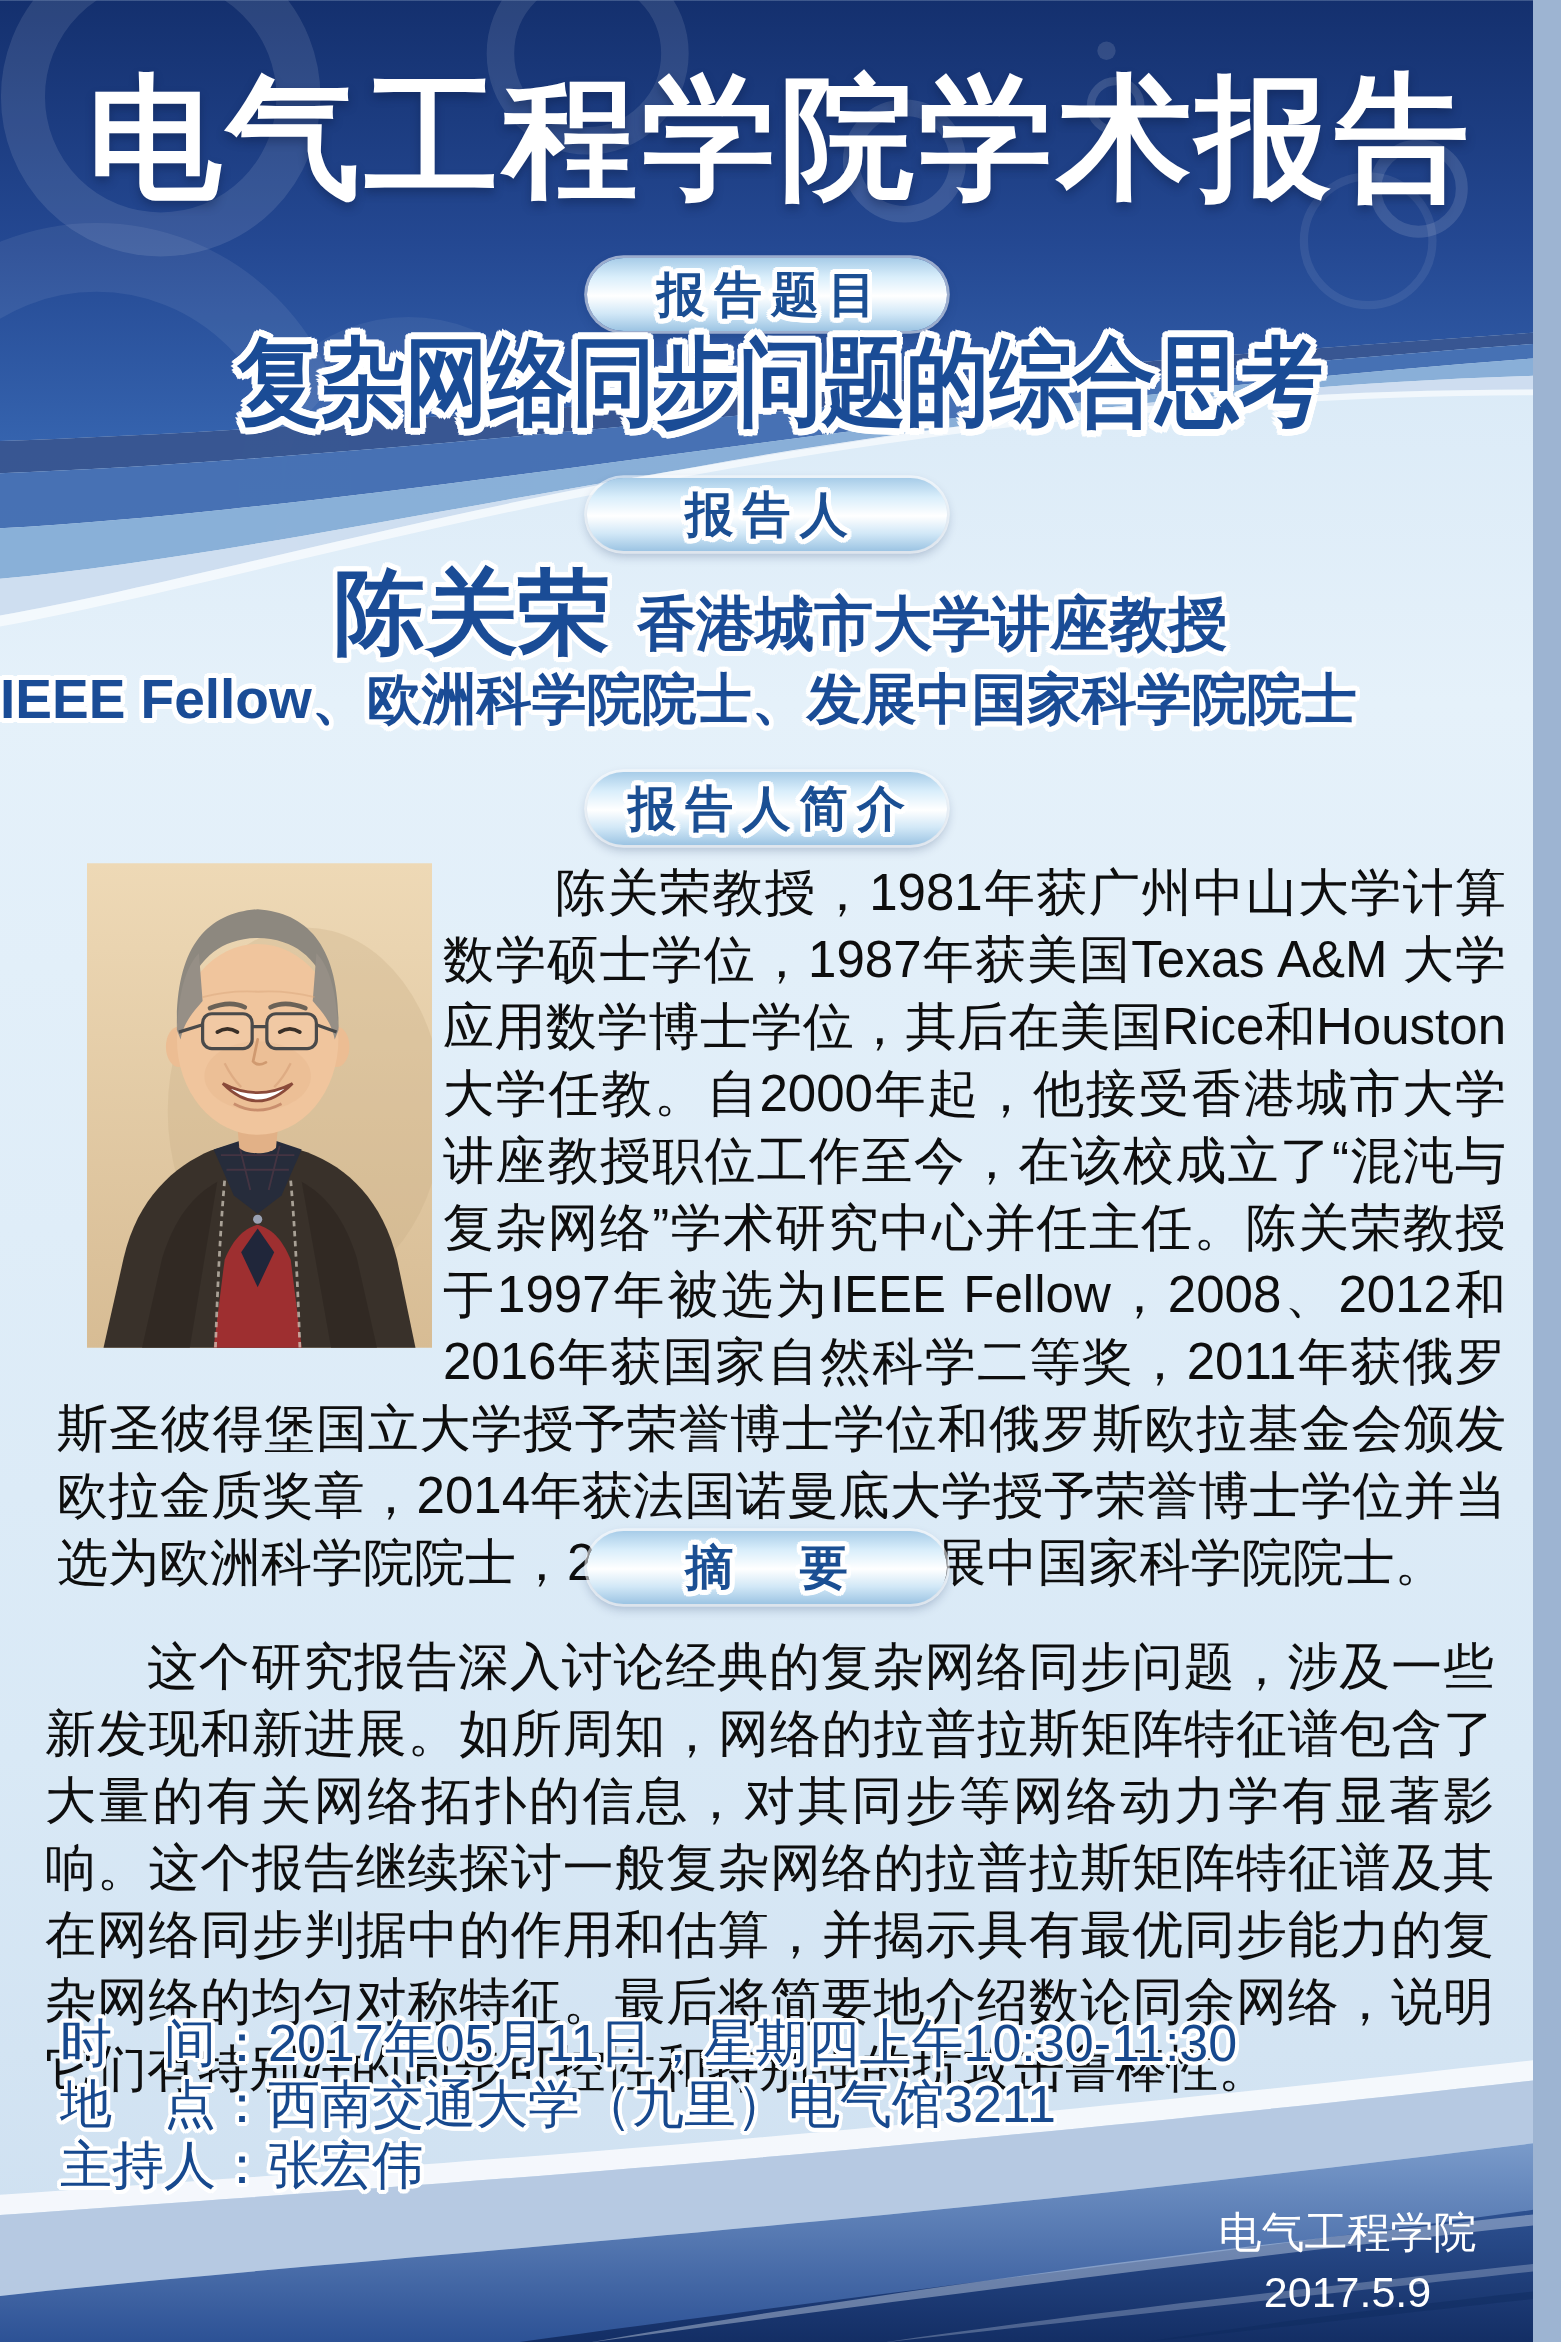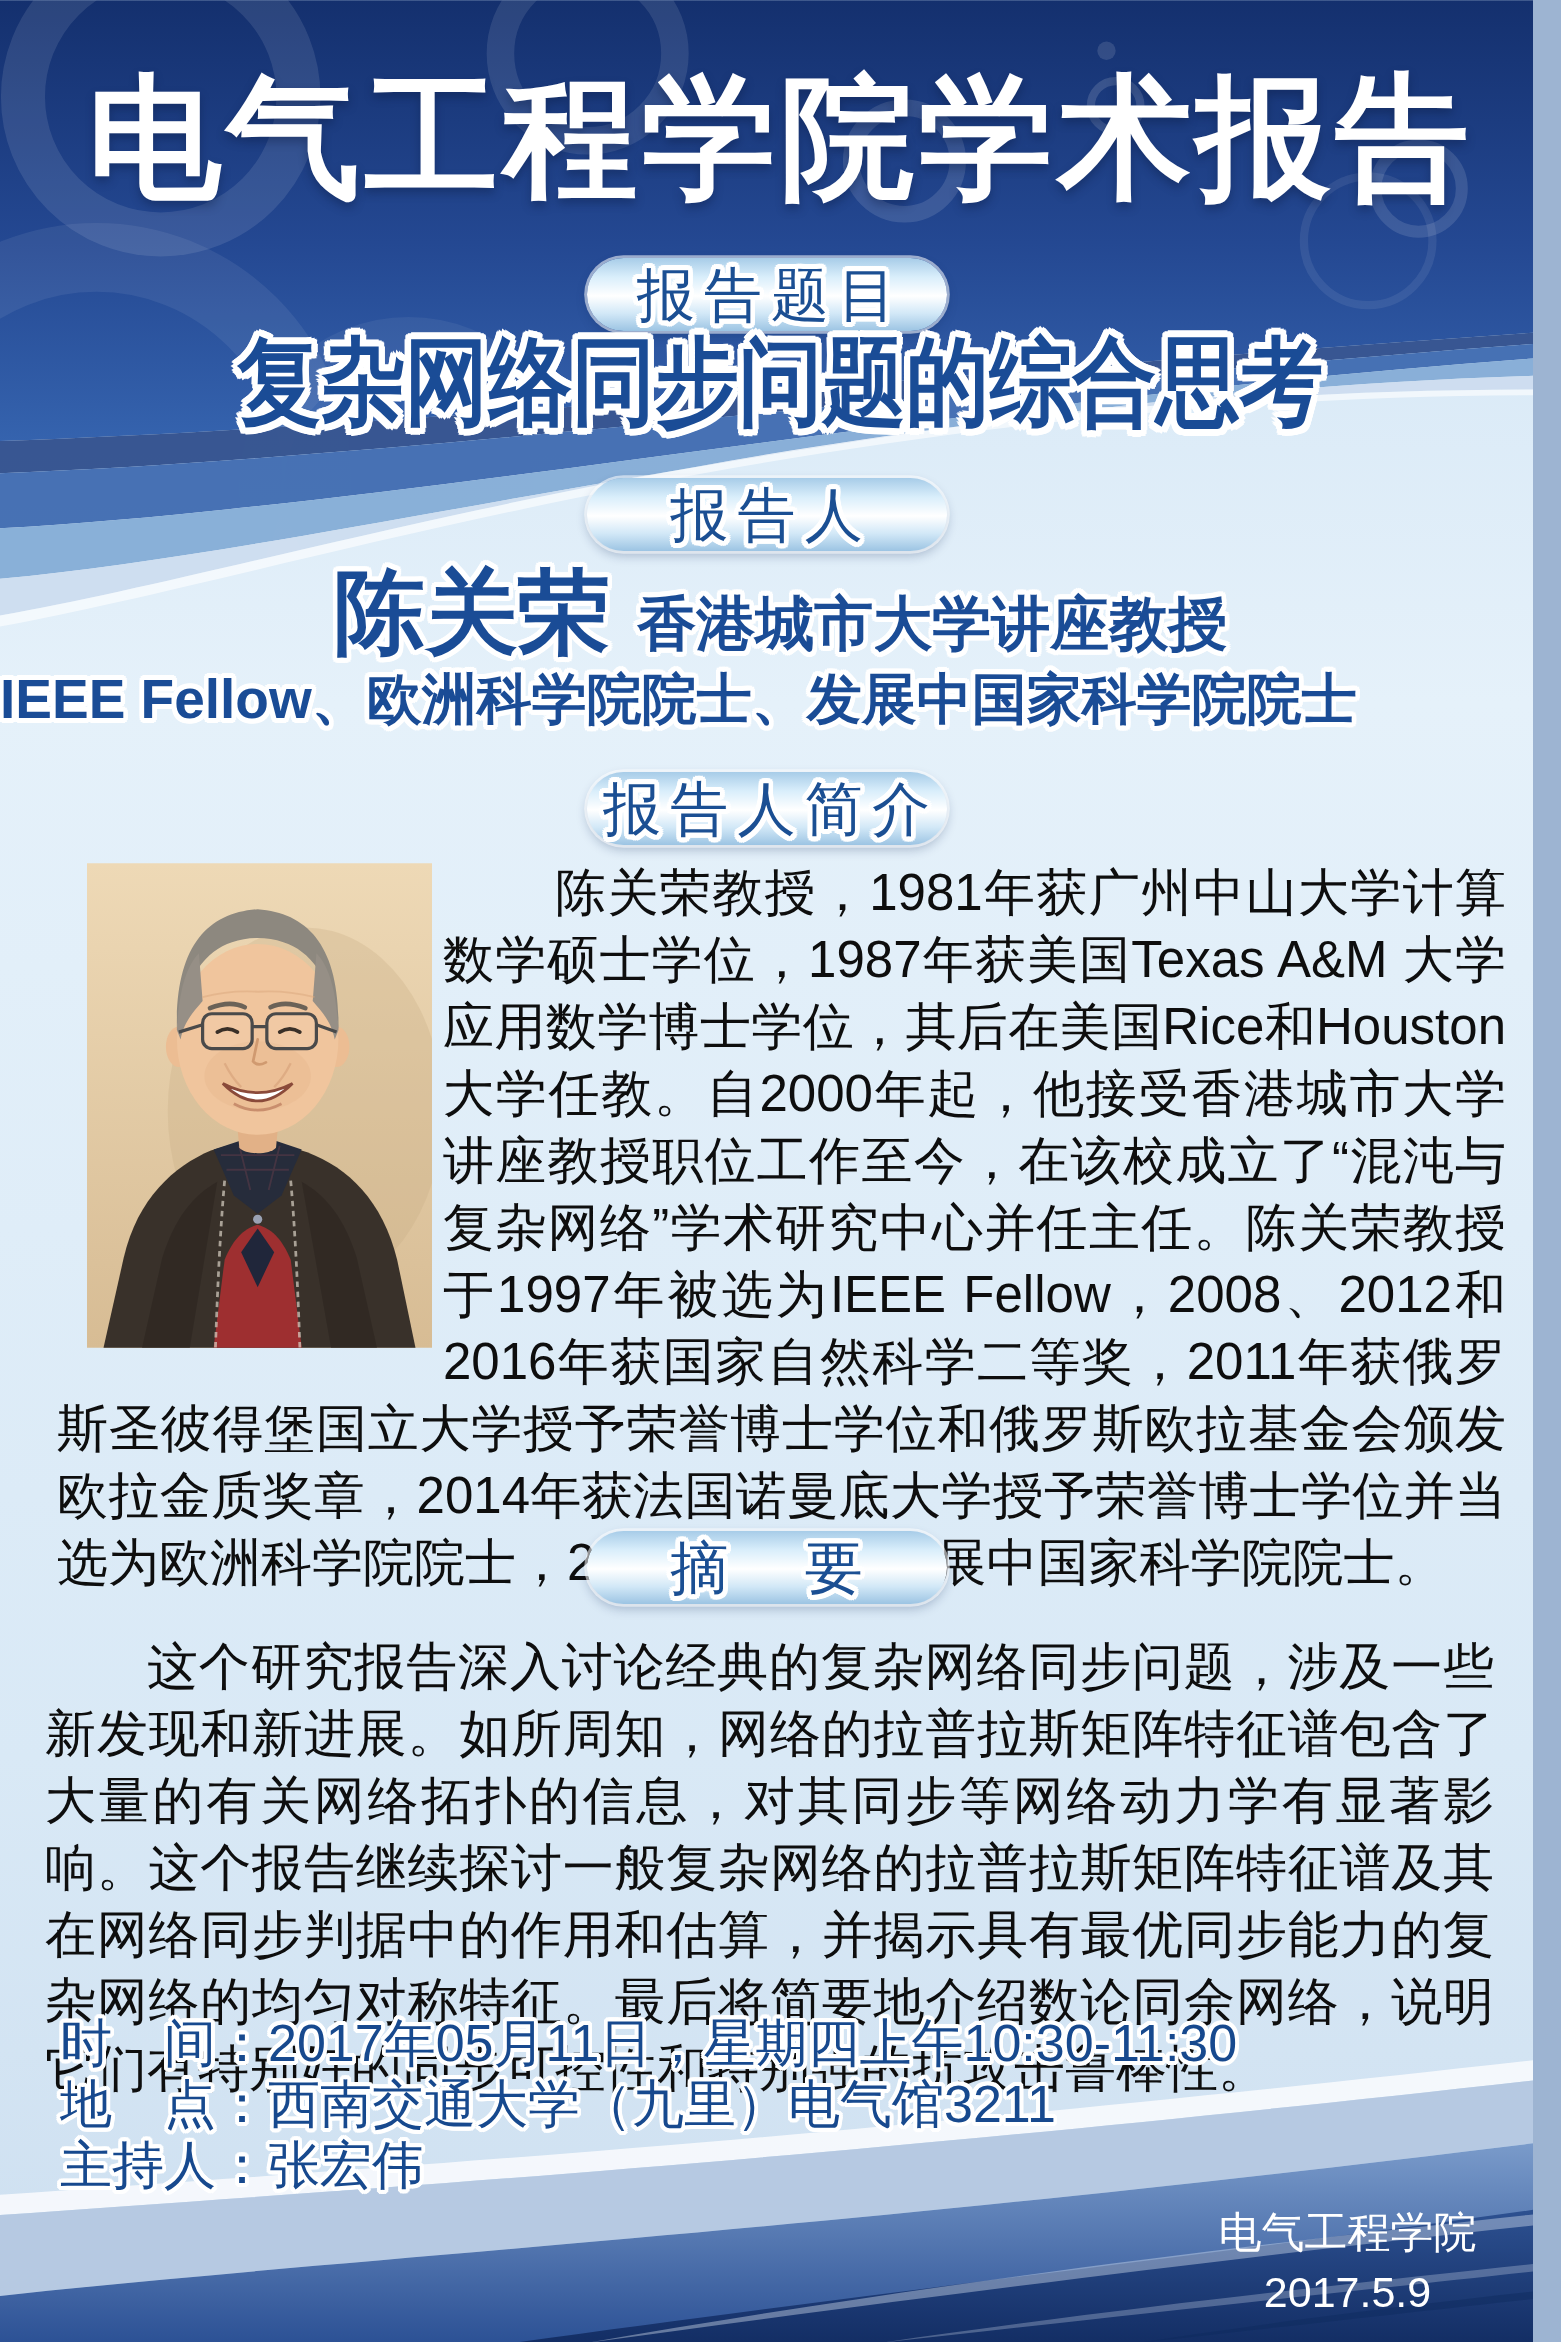--- a/index.html
+++ b/index.html
@@ -36,21 +36,21 @@
 
   
   .pill{
     position:absolute;left:50%;transform:translateX(-50%);
     width:360px;height:73px;border-radius:40px;
     background:linear-gradient(180deg,#a7cce8 0%,#d9eefb 26%,#ffffff 52%,#d2e8f7 76%,#9cc4e3 100%);
     box-shadow:0 0 0 2.8px rgba(255,255,255,.55),0 4.6px 11px rgba(15,40,90,.28);
     display:flex;align-items:center;justify-content:center;
   }
   .pill-text{
-    font-size:58px;font-weight:400;color:#1b4f93;
+    font-size:48px;font-weight:700;color:#1b4f93;
     letter-spacing:9.2px;margin-right:-9.2px;line-height:1;
   }
   #pill-topic{top:258px;}
   #pill-speaker{top:478px;}
   #pill-bio{top:772px;}
   #pill-abstract{top:1531px;text-align:center;}
 
   
   .topic-title{
     position:absolute;top:327px;left:0;width:1561px;margin:0;

